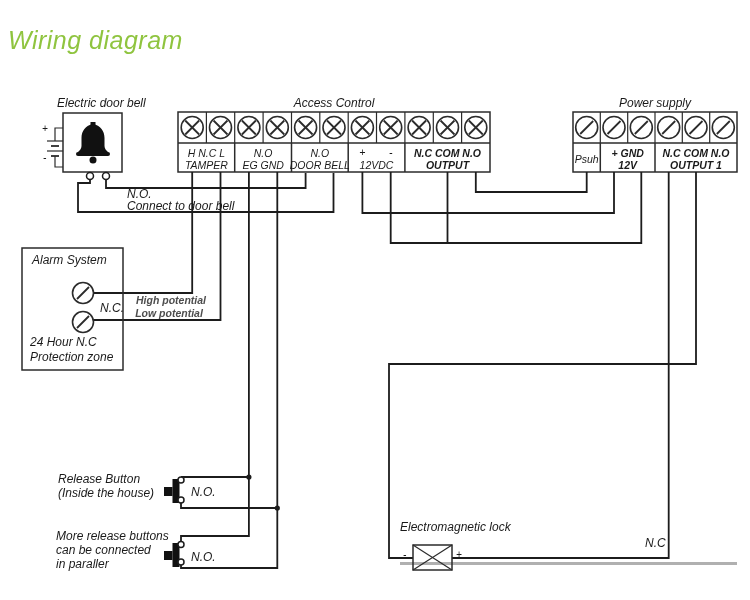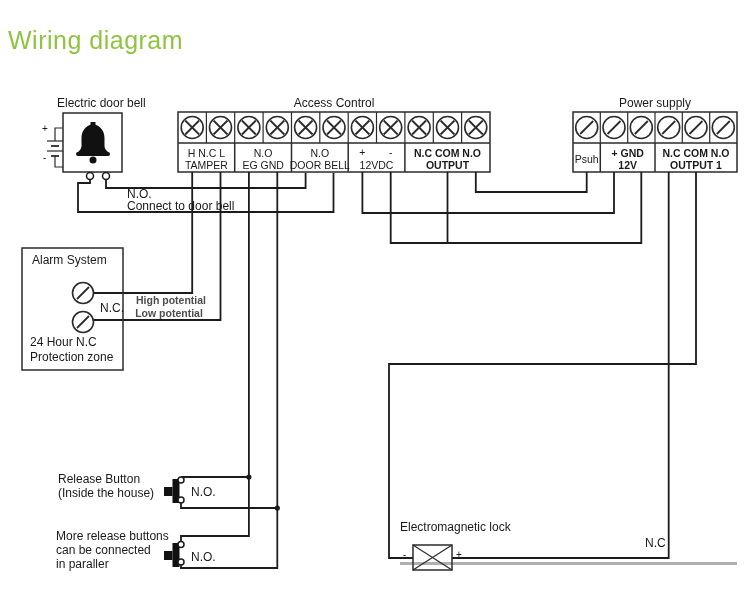--- a/index.html
+++ b/index.html
@@ -1,17 +1,17 @@
 <!DOCTYPE html>
 <html><head>
 <meta charset="utf-8">
 <style>
   html,body{margin:0;padding:0;background:#ffffff;}
   .stage{position:relative;width:750px;height:600px;background:#fff;overflow:hidden;
-         font-family:"Liberation Sans","DejaVu Sans",sans-serif;}
+         font-family:"Liberation Sans","DejaVu Sans",sans-serif;font-style:italic;}
   svg{display:block}
   text{fill:#1a1a1a;font-family:"Liberation Sans","DejaVu Sans",sans-serif;}
   .title{fill:#8fc43f;font-size:25px;font-weight:400;letter-spacing:.5px;}
   .cap{font-size:12px;}
   .term{font-size:10.5px;}
   .term-b{font-size:10.5px;font-weight:bold;}
   .pot{font-size:10.5px;font-weight:bold;fill:#4d4d4d;}
   .sign{font-size:10px;}
   .wire{fill:none;stroke:#1c1c1c;stroke-width:1.8;}
   .boxline{fill:none;stroke:#2b2b2b;stroke-width:1.5;}

